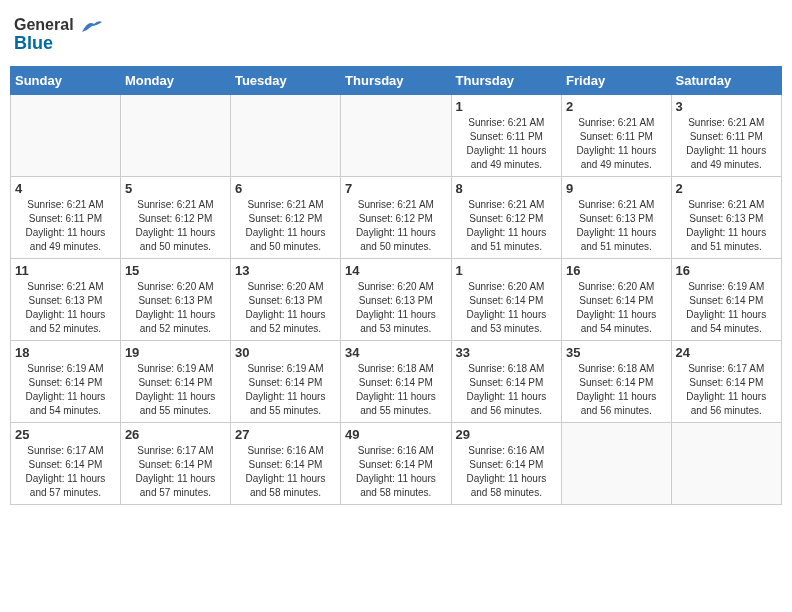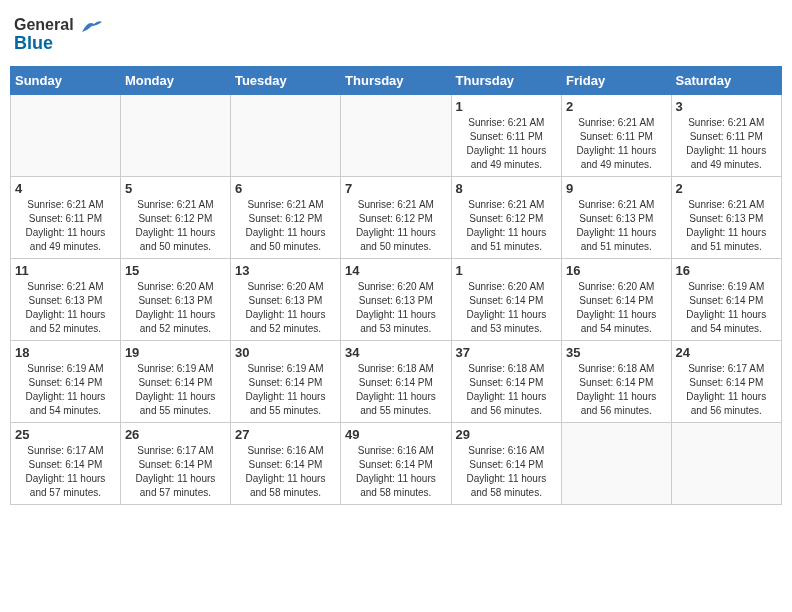--- a/index.html
+++ b/index.html
@@ -269,21 +269,21 @@
 and 55 minutes.</div>
         </td>
         <td>
           <div class="day-number">34</div>
           <div class="day-info" style="white-space: pre-line;">Sunrise: 6:18 AM
 Sunset: 6:14 PM
 Daylight: 11 hours
 and 55 minutes.</div>
         </td>
         <td>
-          <div class="day-number">37</div>
+          <div class="day-number">33</div>
           <div class="day-info" style="white-space: pre-line;">Sunrise: 6:18 AM
 Sunset: 6:14 PM
 Daylight: 11 hours
 and 56 minutes.</div>
         </td>
         <td>
           <div class="day-number">35</div>
           <div class="day-info" style="white-space: pre-line;">Sunrise: 6:18 AM
 Sunset: 6:14 PM
 Daylight: 11 hours

